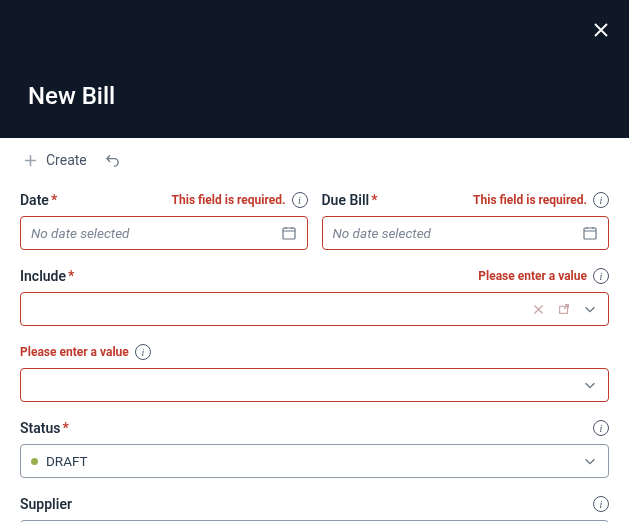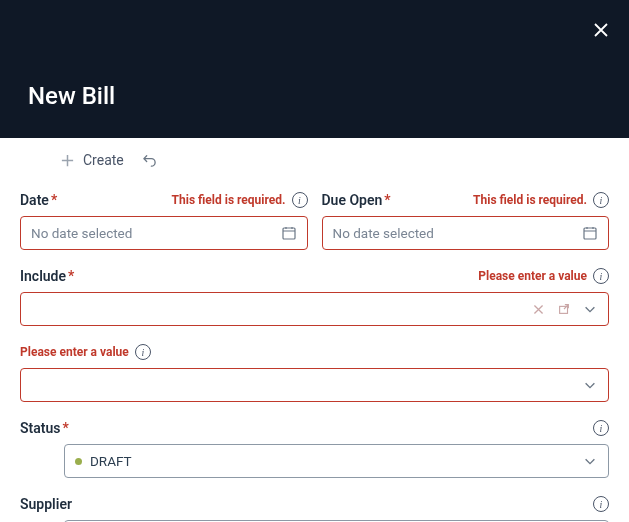--- a/index.html
+++ b/index.html
@@ -35,21 +35,20 @@
     display: flex;
     align-items: center;
     justify-content: center;
   }
   .close-btn svg { width: 16px; height: 16px; }
   .toolbar {
     display: flex;
     align-items: center;
     gap: 18px;
     padding: 14px 22px;
-    margin-left: 37px;
   }
   .toolbar-item {
     display: flex;
     align-items: center;
     gap: 8px;
     color: #4a5568;
     font-size: 14px;
     cursor: pointer;
   }
   .toolbar-item .ico {
@@ -106,25 +105,26 @@
   .field {
     border: 1px solid #c0392b;
     border-radius: 4px;
     height: 34px;
     display: flex;
     align-items: center;
     padding: 0 10px;
     background: #fff;
     position: relative;
   }
-  .field.normal { border-color: #8d99a6; margin-left: 44px; }
+  .field.normal { border-color: #8d99a6; }
   .field-text {
     flex: 1;
     font-size: 13.5px;
     color: #7a8594;
+    font-style: italic;
   }
   .field-value {
     flex: 1;
     font-size: 13.5px;
     color: #2c3e50;
     display: flex;
     align-items: center;
     gap: 8px;
   }
   .field-input {
@@ -204,21 +204,21 @@
             <svg viewBox="0 0 16 16" width="16" height="16">
                 <rect x="2" y="3" width="12" height="11" stroke="#6b7785" stroke-width="1.2" fill="none" rx="1"></rect>
                 <path d="M2 6h12M5 2v2M11 2v2" stroke="#6b7785" stroke-width="1.2"></path>
               </svg>
           </span>
         </span>
       </div>
     </div>
     <div class="col">
       <div class="label-row">
-        <span class="label"><span>Due Open</span><span class="req">*</span></span>
+        <span class="label"><span>Due Bill</span><span class="req">*</span></span>
         <span class="err-block">
           <span class="err">This field is required.</span>
           <span class="info-icon">i</span>
         </span>
       </div>
       <div class="field">
         <span class="field-text">No date selected</span>
         <span class="field-icons">
           <span class="cal-icon">
             <svg viewBox="0 0 16 16" width="16" height="16">

